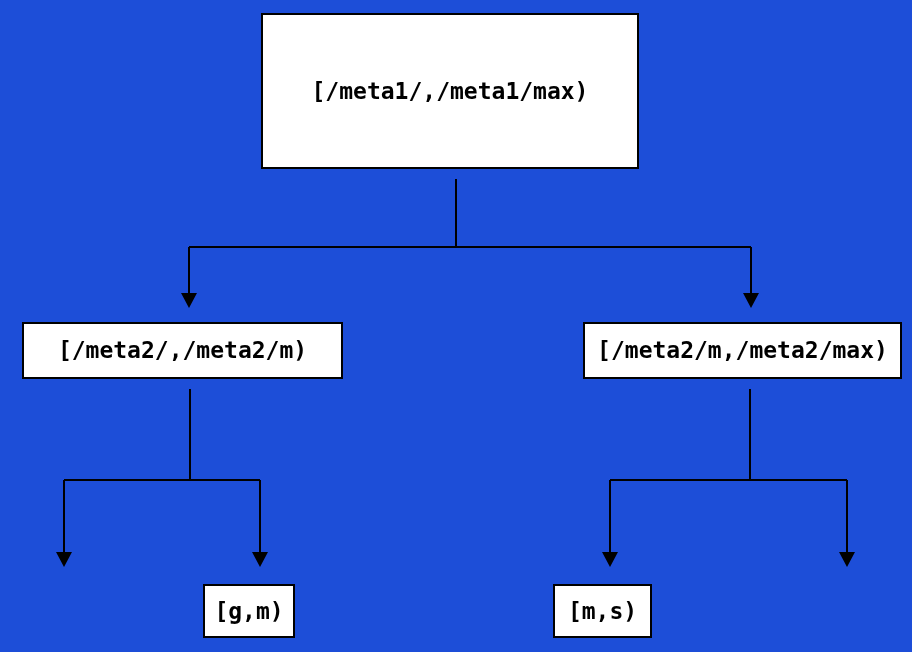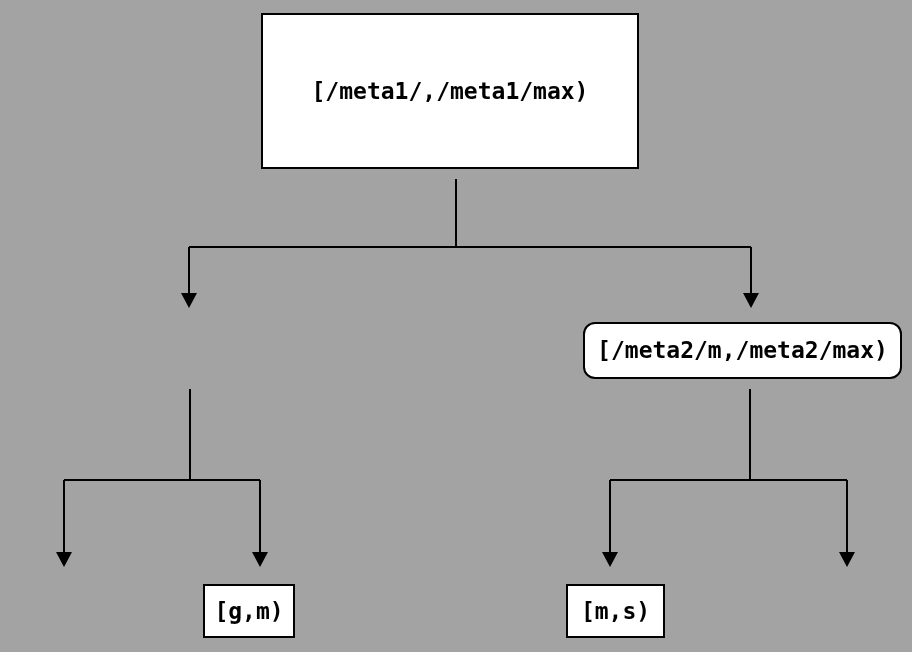--- a/index.html
+++ b/index.html
@@ -4,21 +4,21 @@
 <style>
   html, body {
     margin: 0;
     padding: 0;
     background: #ffffff;
   }
   .canvas {
     position: relative;
     width: 912px;
     height: 652px;
-    background: #a3a3a3;
+    background: #1d4ed8;
     font-family: "DejaVu Sans Mono", "Liberation Mono", monospace;
     overflow: hidden;
   }
   .connectors {
     position: absolute;
     left: 0;
     top: 0;
     width: 912px;
     height: 652px;
     display: block;
@@ -41,24 +41,24 @@
     align-items: center;
     justify-content: center;
     color: #000000;
     font-weight: bold;
     font-size: 23px;
     line-height: 1;
     white-space: nowrap;
   }
   .node-root      { left: 261px; top: 13px;  width: 378px; height: 156px; }
   .node-left      { left: 22px;  top: 322px; width: 321px; height: 57px;  }
-  .node-right     { left: 583px; top: 322px; width: 319px; height: 57px; border-radius: 12px;  }
+  .node-right     { left: 583px; top: 322px; width: 319px; height: 57px;  }
   .node-leaf-ag   { left: 9px;   top: 584px; width: 100px; height: 54px;  }
   .node-leaf-gm   { left: 203px; top: 584px; width: 92px; height: 54px;  }
-  .node-leaf-ms   { left: 566px; top: 584px; width: 99px;  height: 54px;  }
+  .node-leaf-ms   { left: 553px; top: 584px; width: 99px;  height: 54px;  }
   .node-leaf-smax { left: 779px; top: 584px; width: 124px; height: 54px;  }
 </style>
 </head>
 <body>
 
 <div class="canvas">
 
   <svg class="connectors" viewBox="0 0 912 652" xmlns="http://www.w3.org/2000/svg" aria-hidden="true">
     <g>
       <path class="edge-path" d="M456 179 L456 248 M189 247 L751 247 M189 247 L189 294 M751 247 L751 294"></path>
@@ -74,20 +74,23 @@
       <path class="edge-path" d="M750 389 L750 481 M610 480 L847 480 M610 480 L610 553 M847 480 L847 553"></path>
       <polygon class="arrowhead" points="602,552 618,552 610,567"></polygon>
       <polygon class="arrowhead" points="839,552 855,552 847,567"></polygon>
     </g>
   </svg>
 
   <div class="node node-root">
     <span class="node-label">[/meta1/,/meta1/max)</span>
   </div>
 
+  <div class="node node-left">
+    <span class="node-label">[/meta2/,/meta2/m)</span>
+  </div>
 
   <div class="node node-right">
     <span class="node-label">[/meta2/m,/meta2/max)</span>
   </div>
 
 
   <div class="node node-leaf-gm">
     <span class="node-label">[g,m)</span>
   </div>
 

